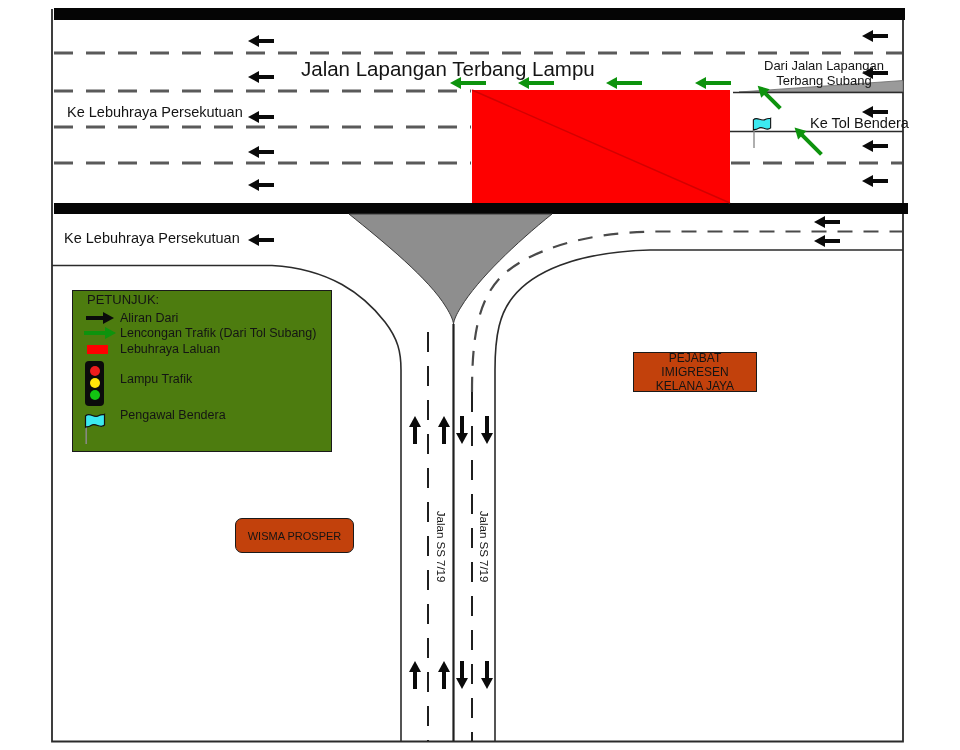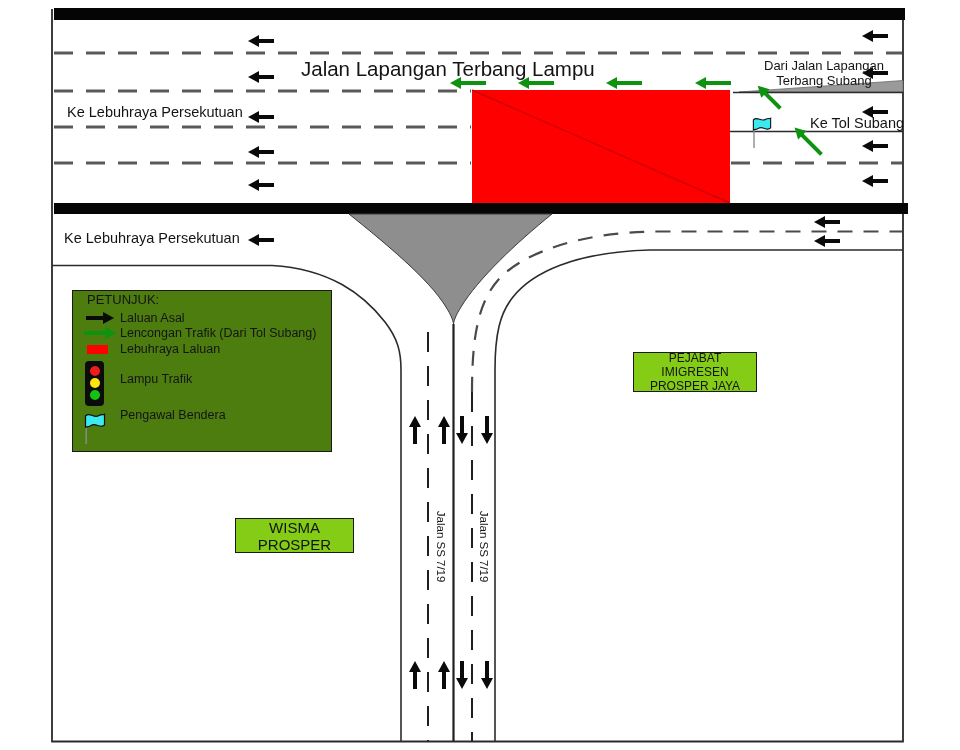--- a/index.html
+++ b/index.html
@@ -1,20 +1,20 @@
 <!DOCTYPE html>
 <html><head>
 <meta charset="utf-8">
 <style>
   html,body{margin:0;padding:0;background:#fff;}
   .stage{position:relative;width:960px;height:750px;background:#fff;overflow:hidden;
          font-family:"Liberation Sans", sans-serif;color:#141414;}
   svg.roads{position:absolute;left:0;top:0;z-index:0;}
   .t{position:absolute;white-space:nowrap;z-index:2;line-height:1.15;}
-  .box{position:absolute;border:1.6px solid #1a1a1a;background:#84cc16;z-index:2;
+  .box{position:absolute;border:1.6px solid #1a1a1a;background:#c2410c;z-index:2;
        display:flex;flex-direction:column;justify-content:center;text-align:center;}
   
   .arr{position:absolute;height:12px;width:26px;z-index:3;}
   .arr i{position:absolute;display:block;}
   .arr .hd{left:0;top:0;width:0;height:0;border-top:6px solid transparent;
            border-bottom:6px solid transparent;border-right:11px solid #0a0a0a;}
   .arr .sh{left:9px;top:4px;right:0;height:4px;background:#0a0a0a;}
   .arr.g .hd{border-right-color:#0d930d;}
   .arr.g .sh{background:#0d930d;}
   .w28{width:28px}.w32{width:32px}.w36{width:36px}.w38{width:38px}
@@ -75,42 +75,42 @@
 
   <div class="t" style="left:67px;top:104px;font-size:14.5px;">Ke Lebuhraya Persekutuan</div>
 
   <div class="t" style="left:64px;top:230px;font-size:14.5px;">Ke Lebuhraya Persekutuan</div>
 
   <div class="t" style="left:753px;top:35px;width:142px;text-align:center;font-size:13px;margin-top:24px;">
     <div>Dari Jalan Lapangan</div>
     <div>Terbang Subang</div>
   </div>
 
-  <div class="t" style="left:810px;top:115px;font-size:14.5px;">Ke Tol Subang</div>
+  <div class="t" style="left:810px;top:115px;font-size:14.5px;">Ke Tol Bendera</div>
 
   <div class="vlabel t" style="left:390px;top:540px;font-size:11.5px;">Jalan SS 7/19</div>
   <div class="vlabel t" style="left:433px;top:540px;font-size:11.5px;">Jalan SS 7/19</div>
 
   <div class="box" style="left:633px;top:352px;width:122px;height:38px;font-size:12px;">
     <div>PEJABAT IMIGRESEN</div>
-    <div>PROSPER JAYA</div>
-  </div>
-
-  <div class="box" style="left:235px;top:518px;width:117px;height:33px;font-size:15px;">
+    <div>KELANA JAYA</div>
+  </div>
+
+  <div class="box" style="left:235px;top:518px;width:117px;height:33px;font-size:11px;border-radius:7px;">
     <div>WISMA PROSPER</div>
   </div>
 
   <div class="legend">
     <div class="t" style="left:14px;top:2px;font-size:13px;">PETUNJUK:</div>
 
     <div class="arr rt w28" style="left:13px;top:21px;">
         <i class="hd"></i>
         <i class="sh"></i>
       </div>
-    <div class="t" style="left:47px;top:20px;font-size:12.5px;">Laluan Asal</div>
+    <div class="t" style="left:47px;top:20px;font-size:12.5px;">Aliran Dari</div>
 
     <div class="arr g rt w32" style="left:11px;top:36px;">
         <i class="hd"></i>
         <i class="sh"></i>
       </div>
     <div class="t" style="left:47px;top:35px;font-size:12.5px;">Lencongan Trafik (Dari Tol Subang)</div>
 
     <div class="swatch" style="left:14px;top:54px;width:21px;height:9px;"></div>
     <div class="t" style="left:47px;top:51px;font-size:12.5px;">Lebuhraya Laluan</div>
 

